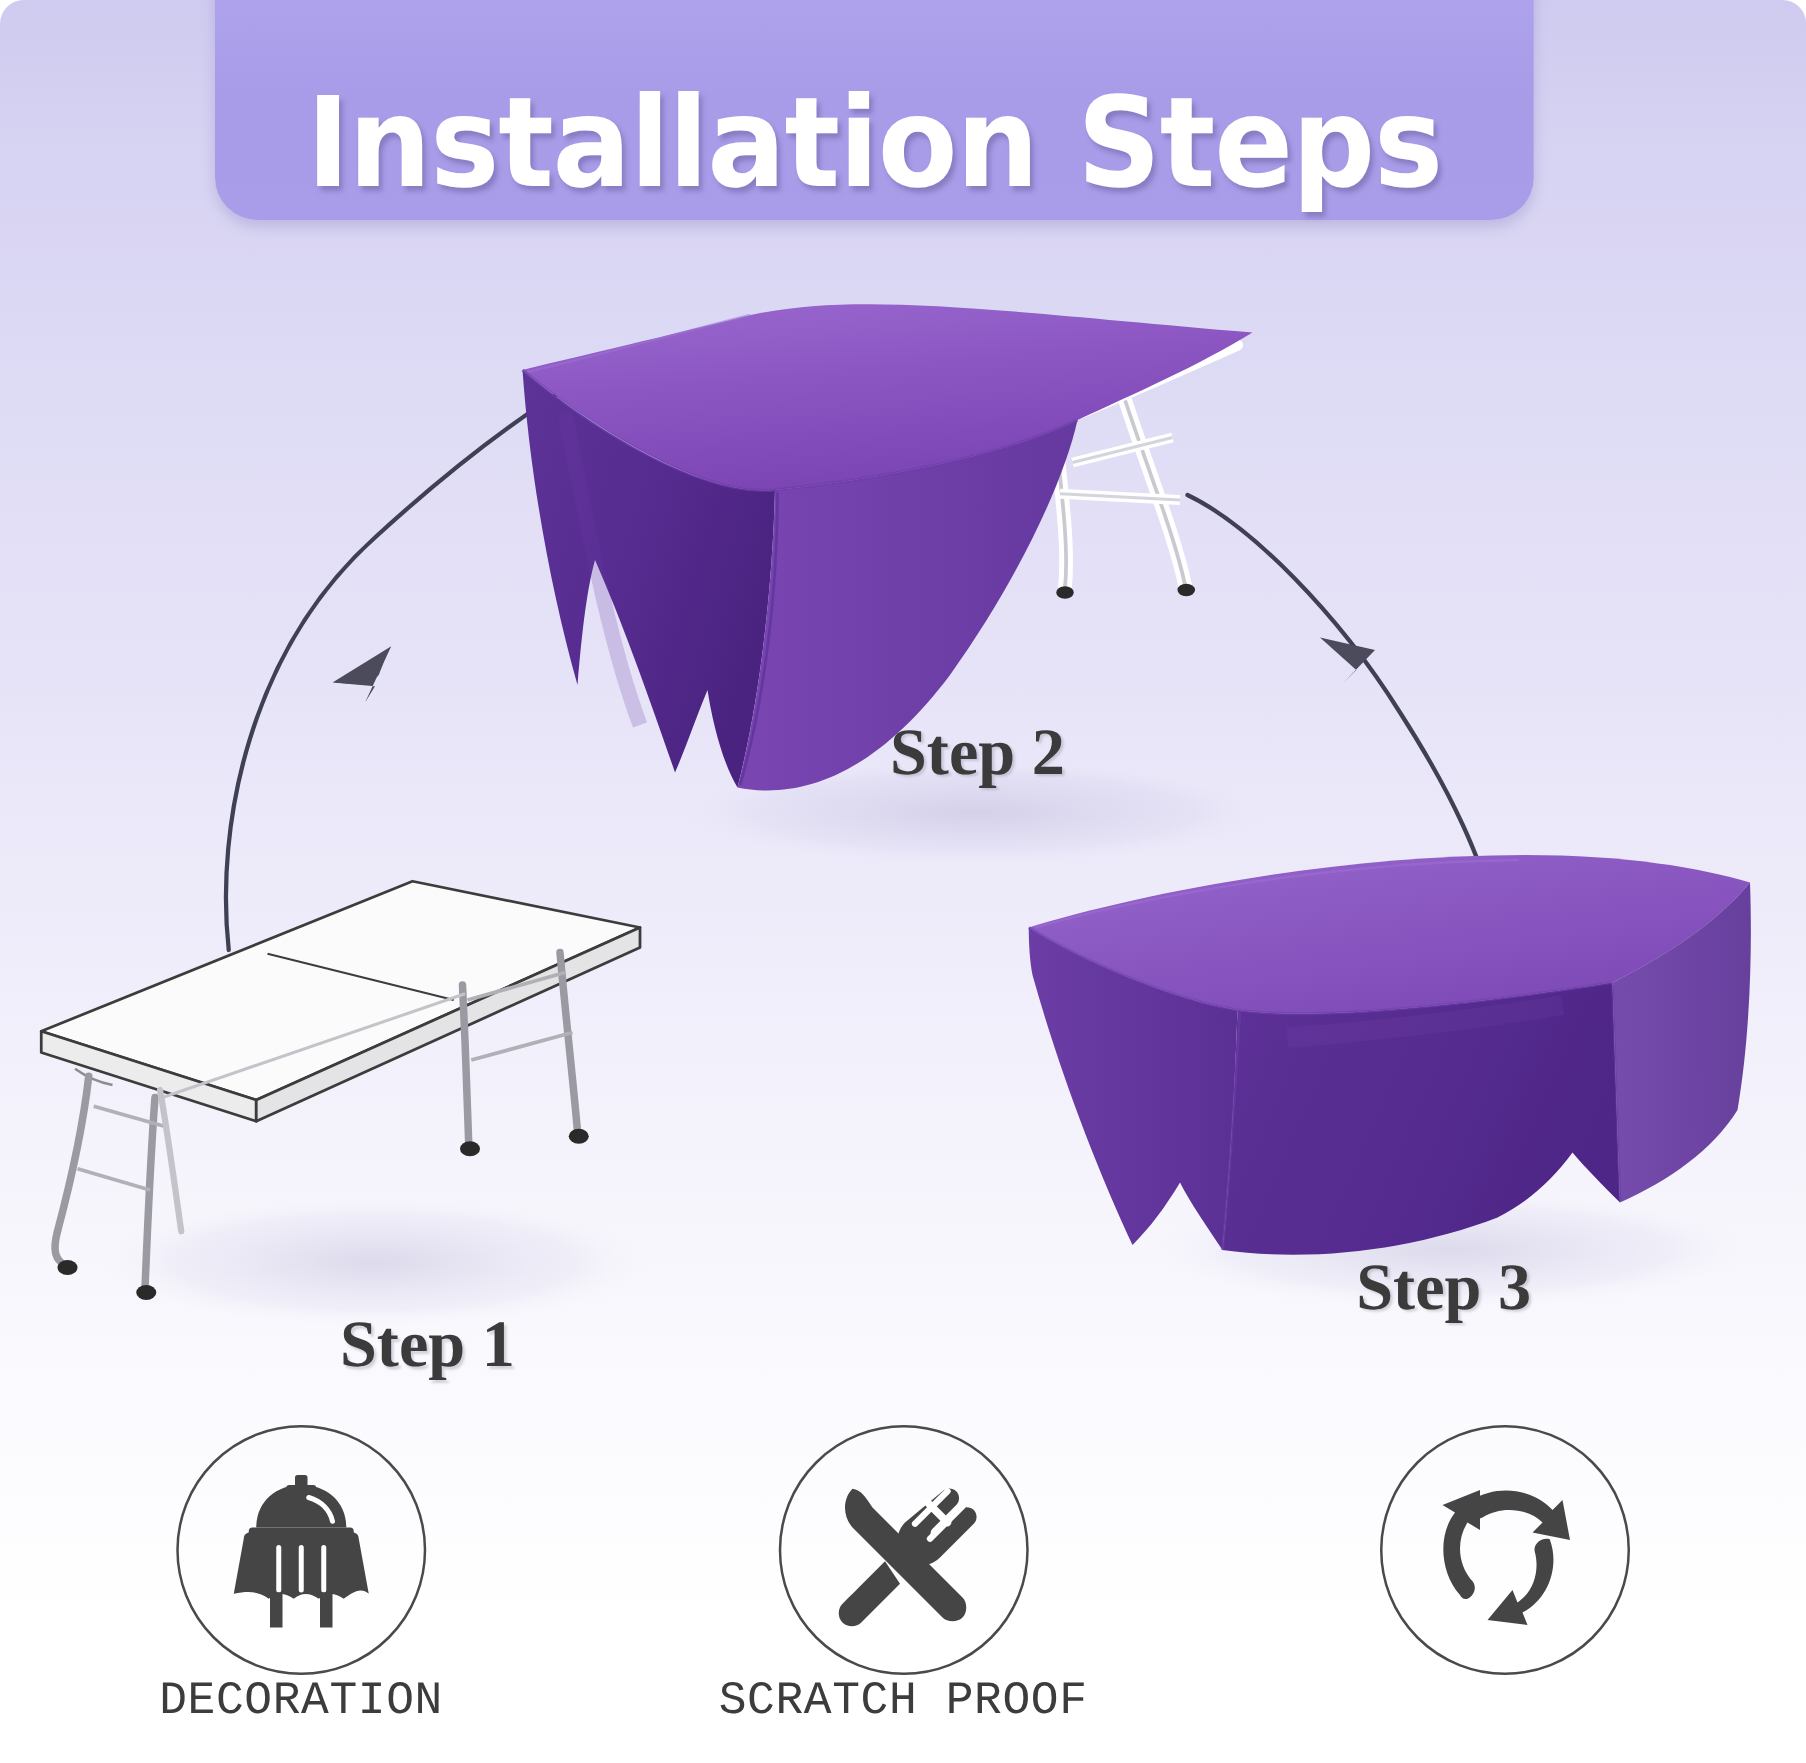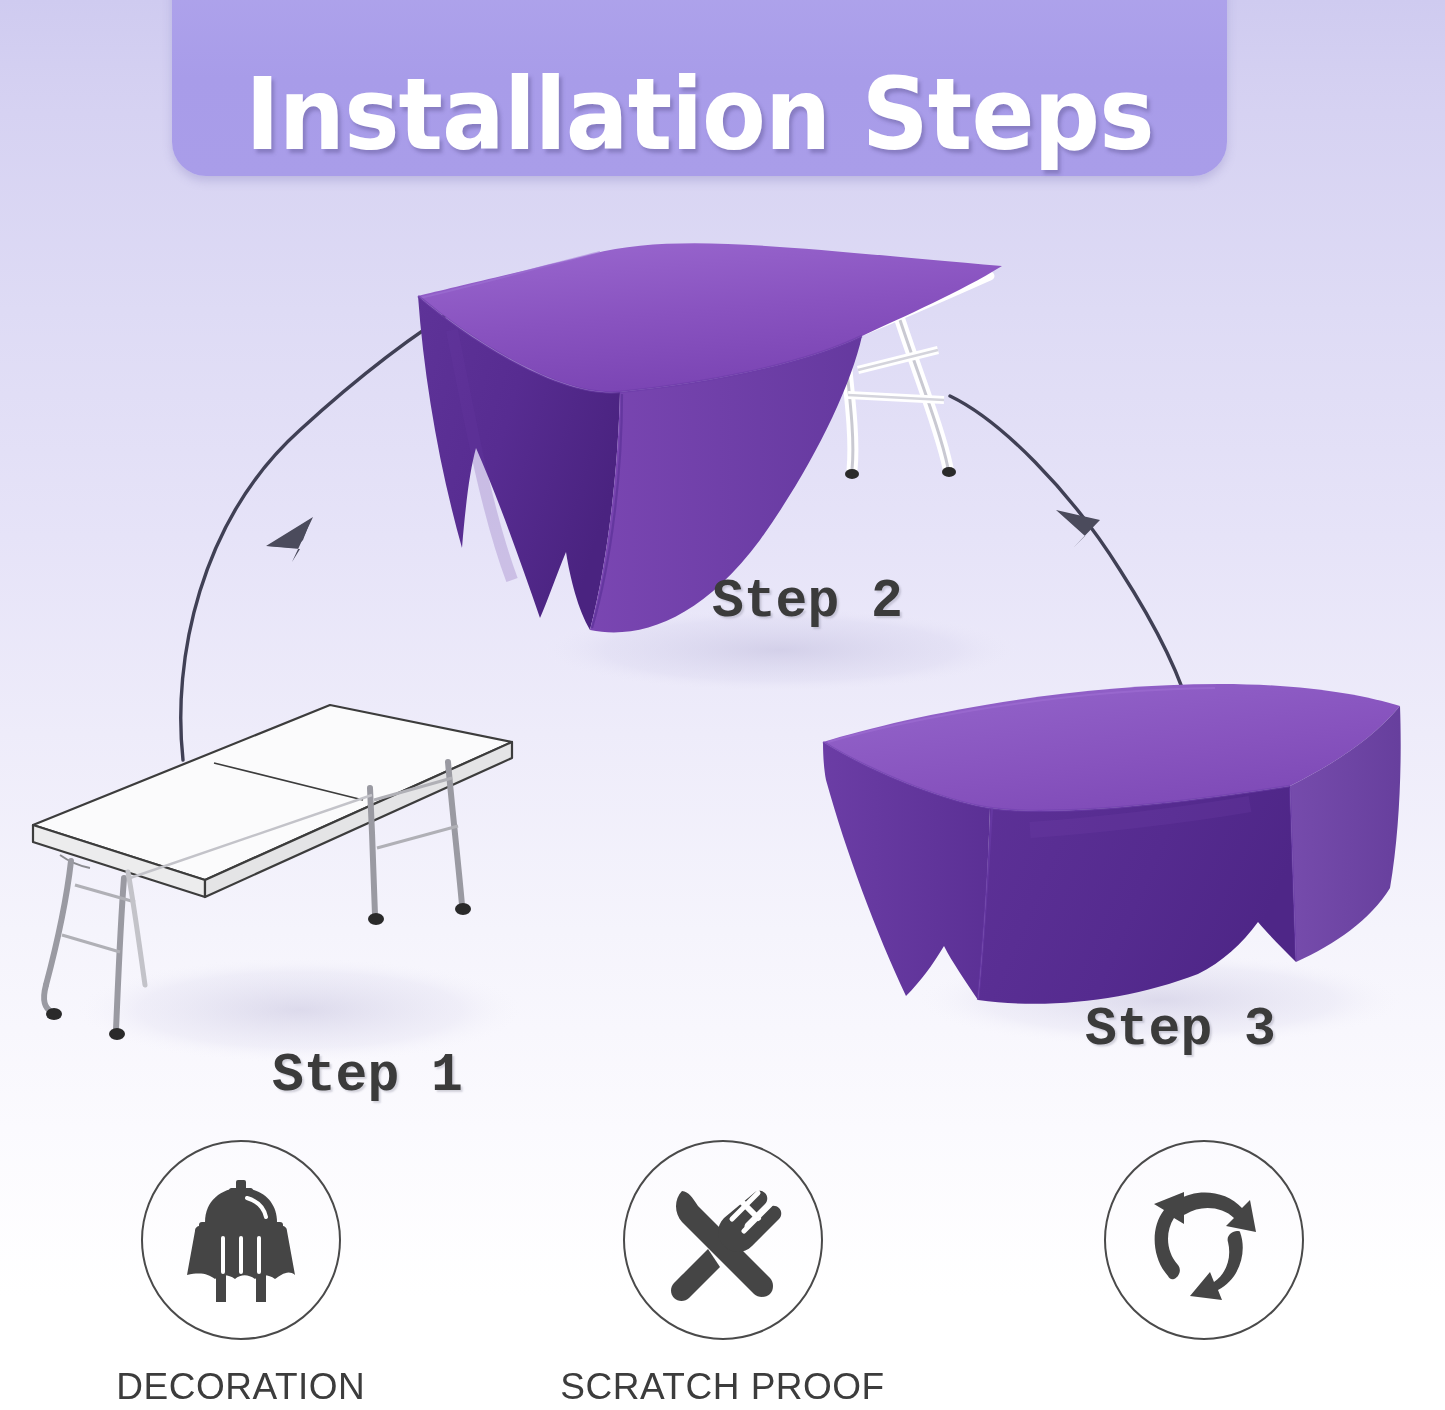--- a/index.html
+++ b/index.html
@@ -21,20 +21,21 @@
         #cfcbf0 0%,
         #d6d2f2 8%,
         #dedbf5 22%,
         #e6e3f8 38%,
         #eeecfa 52%,
         #f5f4fc 66%,
         #fbfafe 80%,
         #ffffff 92%,
         #ffffff 100%);
     overflow: hidden;
+    border-radius: 19px;
   }
 
   
   .banner {
     position: absolute;
     left: 172px;
     top: -42px;
     width: 1055px;
     height: 218px;
     background: linear-gradient(180deg, #b0a5ec 0%, #a89ce9 55%, #a99de9 100%);
@@ -54,21 +55,21 @@
     letter-spacing: -1px;
     color: #ffffff;
     text-shadow: 3px 4px 4px rgba(90, 80, 140, 0.42);
     white-space: nowrap;
     transform: scaleX(0.93);
   }
 
   
   .step-label {
     position: absolute;
-    font-family: Liberation Mono, monospace;
+    font-family: Liberation Serif, serif;
     font-weight: bold;
     font-size: 53px;
     color: #3b3b3b;
     text-shadow: 2px 2px 2px rgba(120, 120, 140, 0.30);
     white-space: nowrap;
   }
   #step1-label { left: 272px; top: 1022px; margin-top: 24px; }
   #step2-label { left: 712px; top: 572px; }
   #step3-label { left: 1085px; top: 988px; margin-top: 12px; }
 
@@ -102,22 +103,21 @@
     height: 200px;
     border: 2px solid #4a4a4a;
     border-radius: 50%;
     display: flex;
     align-items: center;
     justify-content: center;
     box-sizing: border-box;
     background: transparent;
   }
   .feature-label {
-    margin-top: 26px;
-    font-family: Liberation Sans, sans-serif;
+    font-family: Liberation Mono, monospace;
     font-size: 37px;
     color: #3c3c3c;
     letter-spacing: 0.5px;
     white-space: nowrap;
   }
 </style>
 </head>
 <body>
 
 <div class="page">

